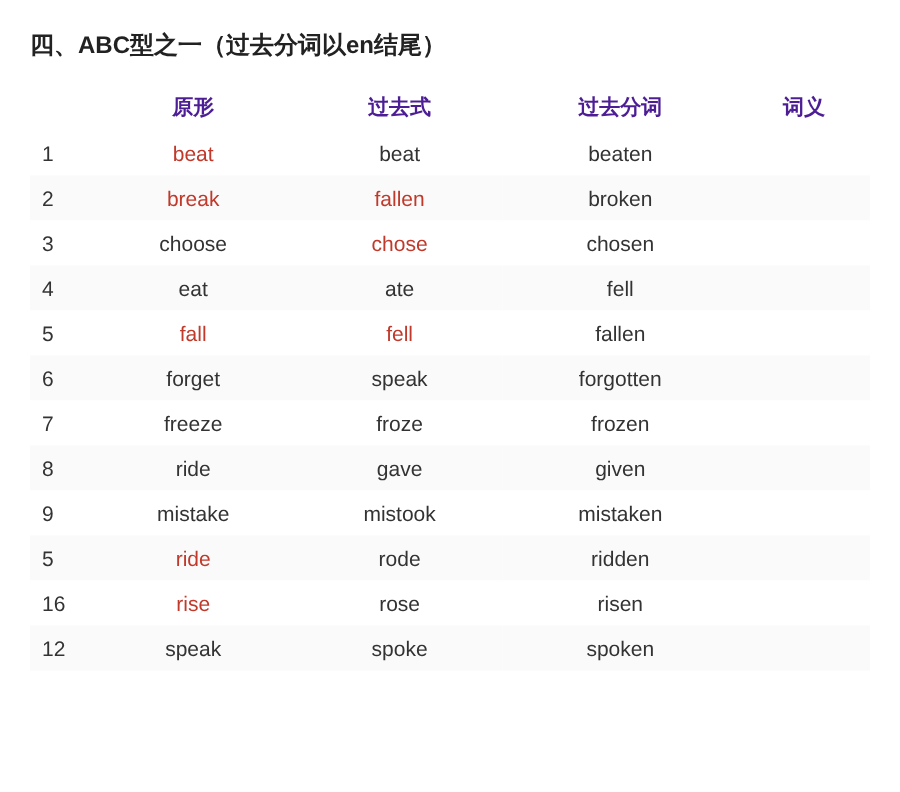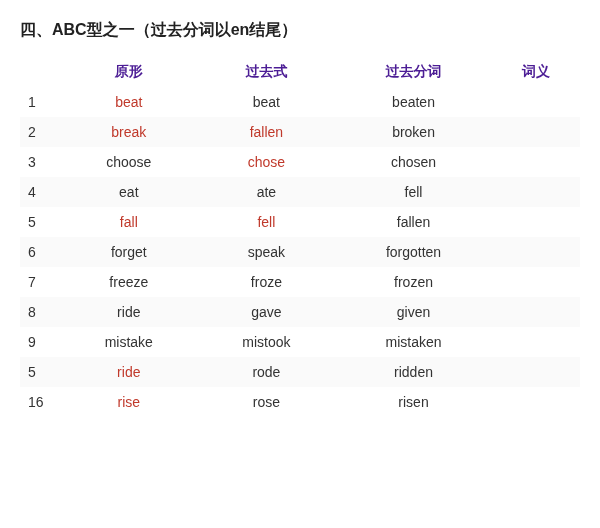--- a/index.html
+++ b/index.html
@@ -154,15 +154,22 @@
           <td class="black">ridden</td>
           <td class="meaning"></td>
         </tr>
         <tr>
           <td class="black">16</td>
           <td>rise</td>
           <td class="black">rose</td>
           <td class="black">risen</td>
           <td class="meaning"></td>
         </tr>
+        <tr>
+          <td class="black">12</td>
+          <td class="black">speak</td>
+          <td class="black">spoke</td>
+          <td class="black">spoken</td>
+          <td class="meaning"></td>
+        </tr>
       </tbody>
   </table>
 </div>
 
 </body></html>

